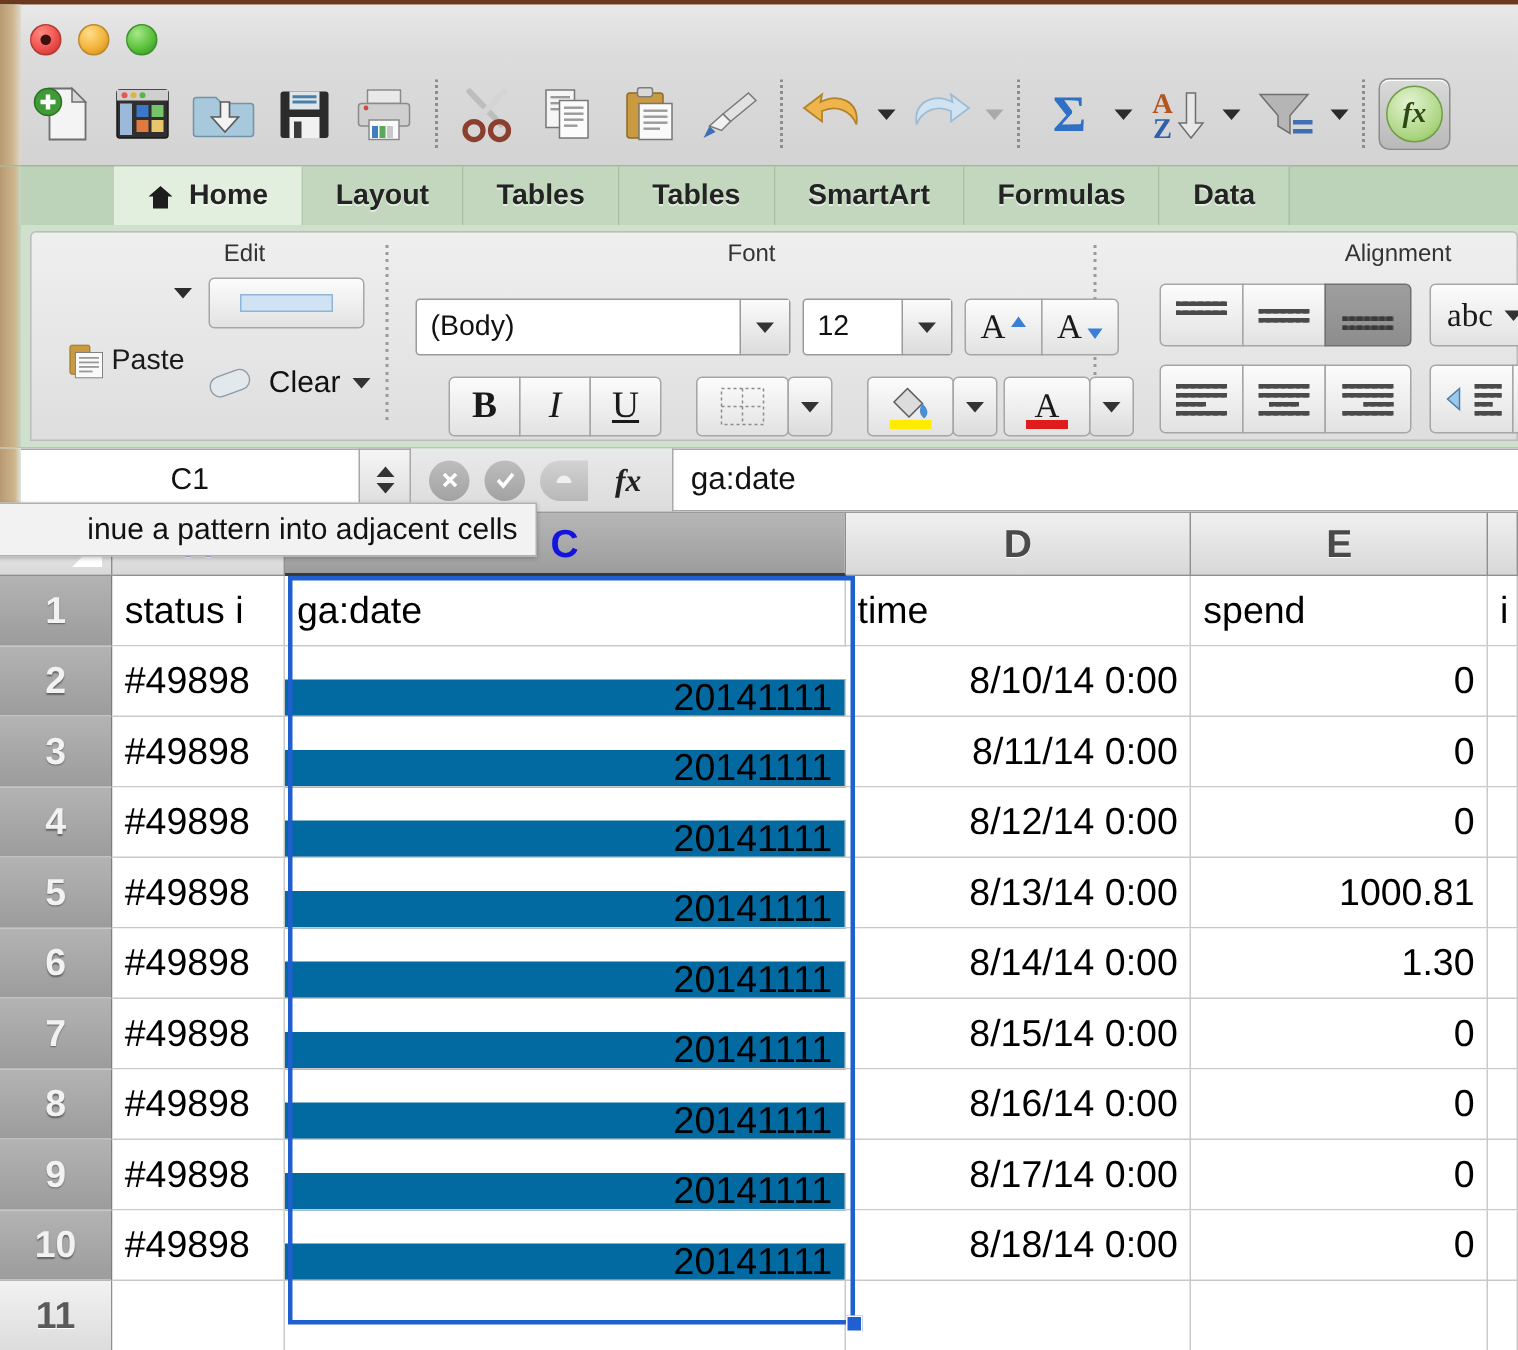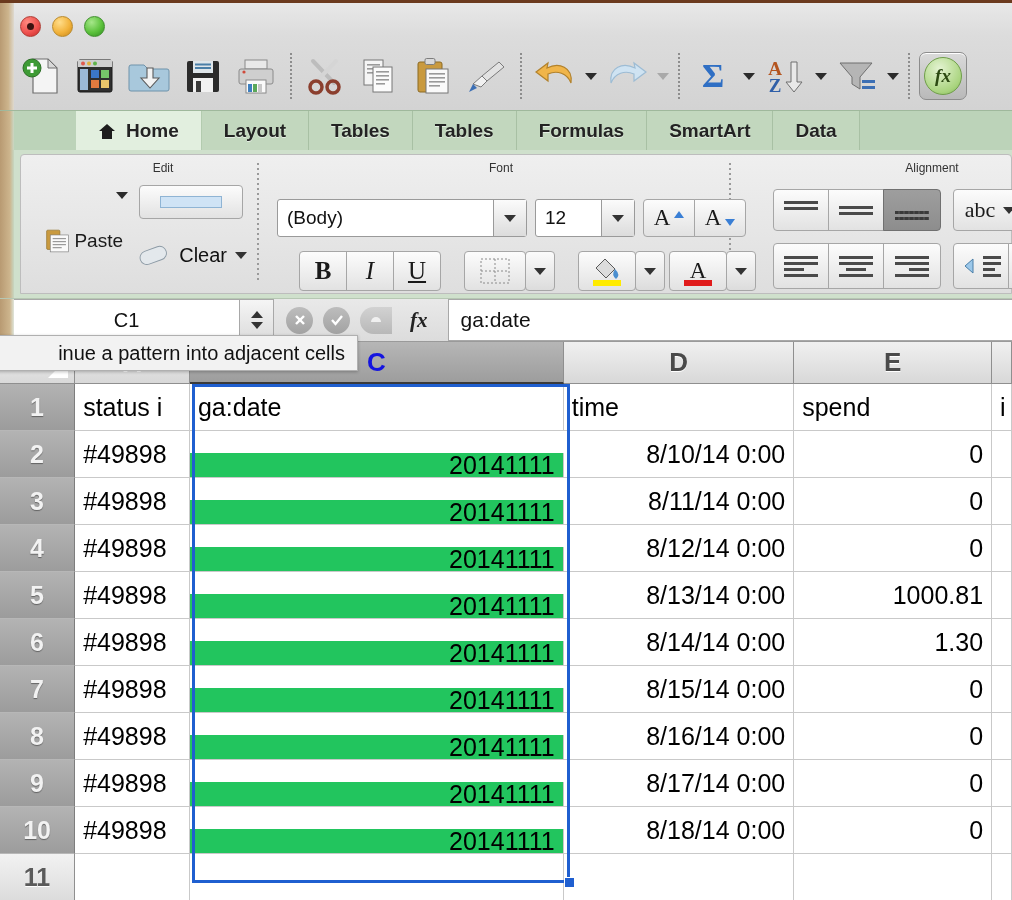--- a/index.html
+++ b/index.html
@@ -190,21 +190,21 @@
     left: 20px; top: 4px;
     width: 992px; height: 140px;
     background: linear-gradient(to bottom, #efefef 0%, #e6e6e6 55%, #dedede 100%);
     border: 1px solid #bdbdbd;
     border-radius: 4px 4px 0 0;
     box-sizing: border-box;
   }
   .group-label {
     position: absolute;
     top: 6px;
-    font-size: 12px;
+    font-size: 16px;
     color: #333;
     text-align: center;
   }
   .grp-sep {
     position: absolute;
     top: 8px;
     width: 2px; height: 118px;
     background: repeating-linear-gradient(to bottom, #9a9a9a 0 2px, transparent 2px 5px);
   }
   .rb-btn {
@@ -458,21 +458,21 @@
     display: flex;
     align-items: center;
     font-size: 25px;
     color: #000;
     padding: 0 8px;
     overflow: hidden;
     white-space: nowrap;
     background: #ffffff;
   }
   .cell.num { justify-content: flex-end; }
-  .cell.selfill { background: #22c55e; margin-top: 22px; }
+  .cell.selfill { background: #0369a1; margin-top: 22px; }
 
   
   .selrect {
     position: absolute;
     border: 3px solid #1f5fd0;
     box-sizing: border-box;
     pointer-events: none;
     z-index: 20;
   }
   .fillhandle {
@@ -683,24 +683,24 @@
       <div class="tab">
         <span>Layout</span>
       </div>
       <div class="tab">
         <span>Tables</span>
       </div>
       <div class="tab">
         <span>Tables</span>
       </div>
       <div class="tab">
+        <span>SmartArt</span>
+      </div>
+      <div class="tab">
         <span>Formulas</span>
-      </div>
-      <div class="tab">
-        <span>SmartArt</span>
       </div>
       <div class="tab">
         <span>Data</span>
       </div>
     </div>
   </div>
 
   <div class="ribbon">
     <div class="ribbon-lstrip"></div>
     <div class="ribbon-inner">

